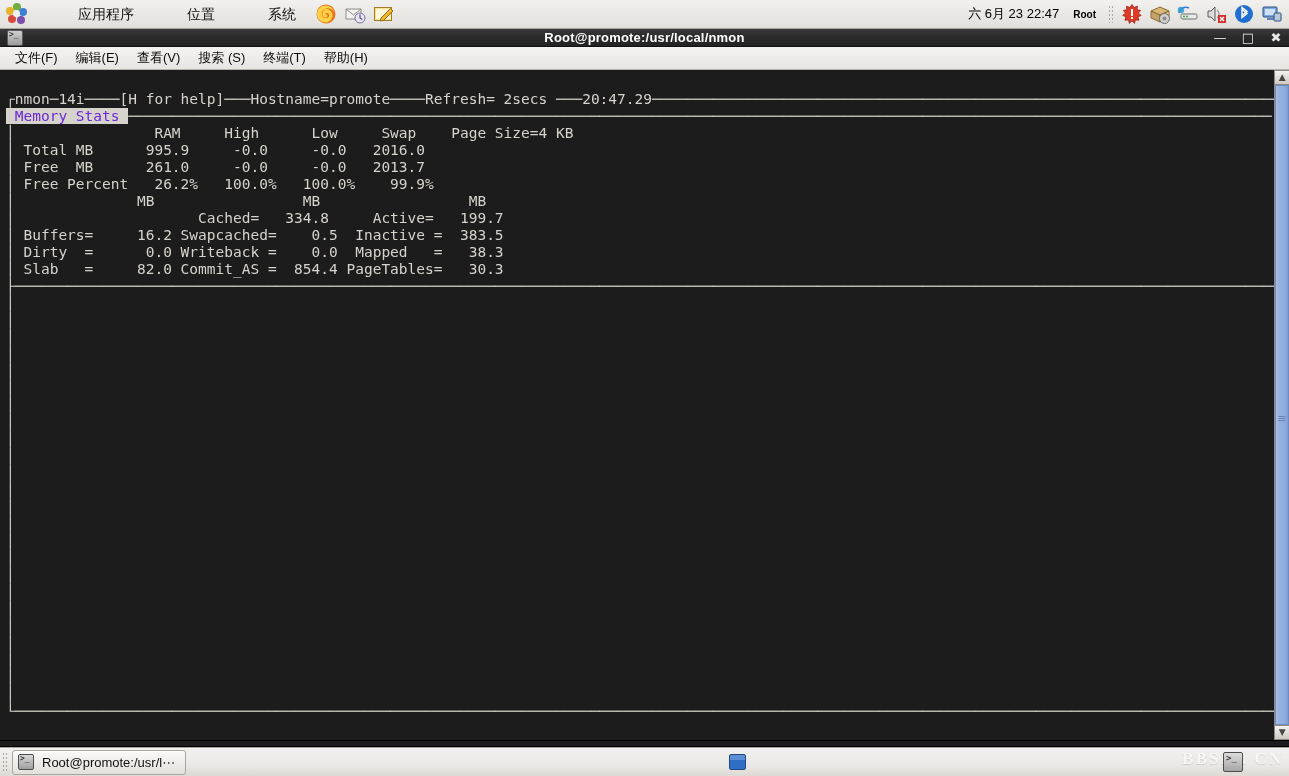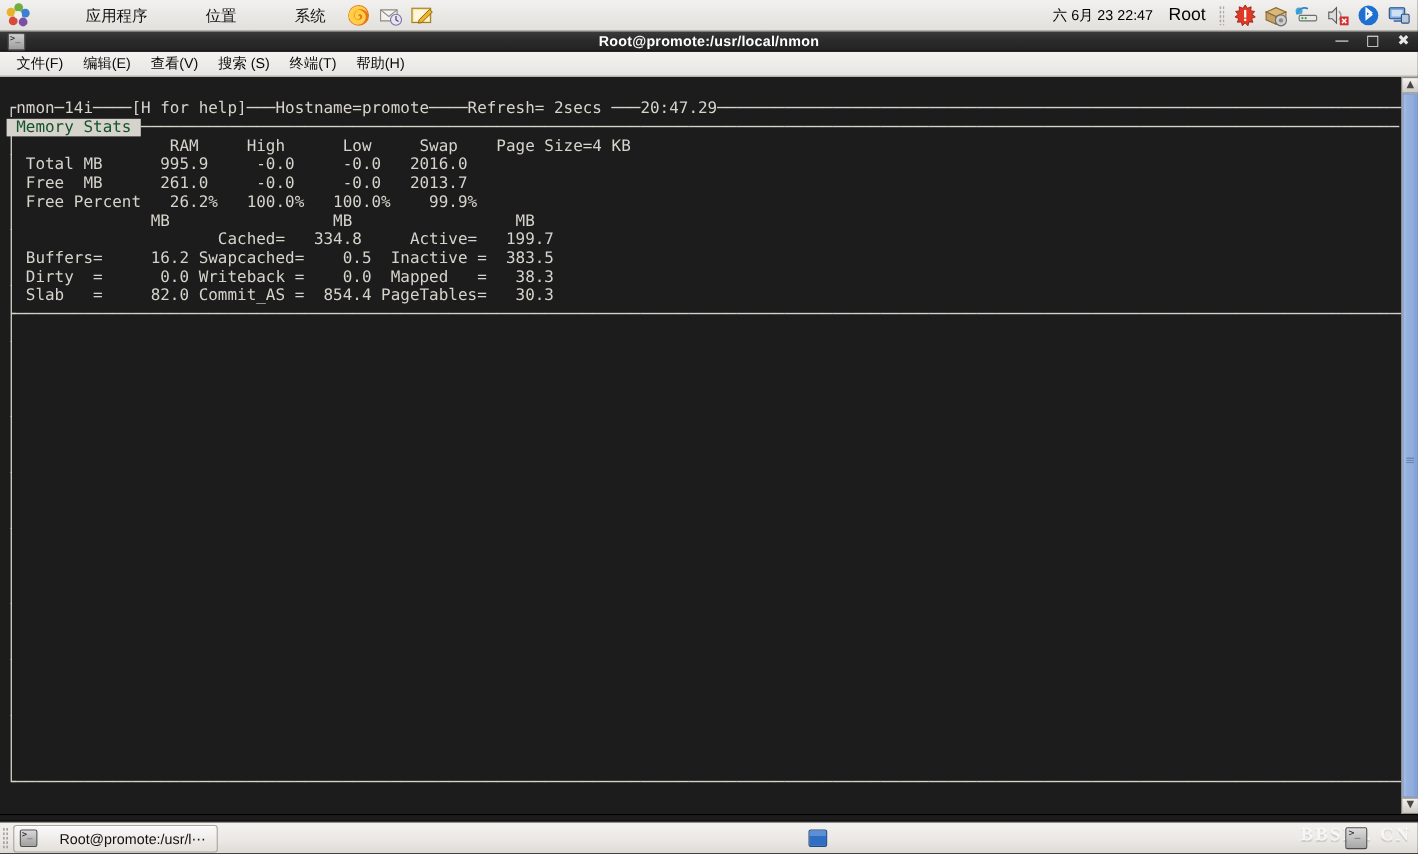--- a/index.html
+++ b/index.html
@@ -61,22 +61,22 @@
     display: inline-block;
   }
   .panel-spacer { flex: 1 1 auto; }
   .panel-clock {
     font-size: 13px;
     white-space: nowrap;
     color: #000;
     padding-right: 4px;
   }
   .panel-user {
-    font-size: 16px;
-    font-weight: normal;
+    font-size: 10px;
+    font-weight: bold;
     color: #000;
     padding: 0 12px 0 10px;
     white-space: nowrap;
   }
   .tray {
     display: flex;
     align-items: center;
     gap: 6px;
     padding-right: 6px;
   }
@@ -198,21 +198,21 @@
   #term-lines {
     font-family: "DejaVu Sans Mono", monospace;
     font-size: 14.5px;
     line-height: 17px;
     color: #d6d3cc;
     white-space: pre;
     letter-spacing: 0px;
   }
   .hl {
     background: #d6d3cc;
-    color: #14532d;
+    color: #6d28d9;
   }
 
   
   #term-scrollbar {
     width: 16px;
     background: #d8d5cf;
     border-left: 1px solid #8e8a83;
     box-sizing: border-box;
     display: flex;
     flex-direction: column;
@@ -280,21 +280,21 @@
   .bp-grip {
     width: 6px; height: 20px;
     margin: 0 4px 0 2px;
     background-image: radial-gradient(#9c9890 35%, transparent 36%);
     background-size: 3px 4px;
     opacity: .85;
   }
   #task-button {
     display: flex;
     align-items: center;
-    gap: 20px;
+    gap: 8px;
     height: 23px;
     padding: 0 10px 0 5px;
     background: linear-gradient(to bottom,#fbfaf9,#e3e0db);
     border: 1px solid #a9a59f;
     border-radius: 3px;
     box-shadow: inset 0 1px 0 #ffffff;
     font-size: 13px;
     color: #111;
     white-space: nowrap;
     max-width: 220px;

